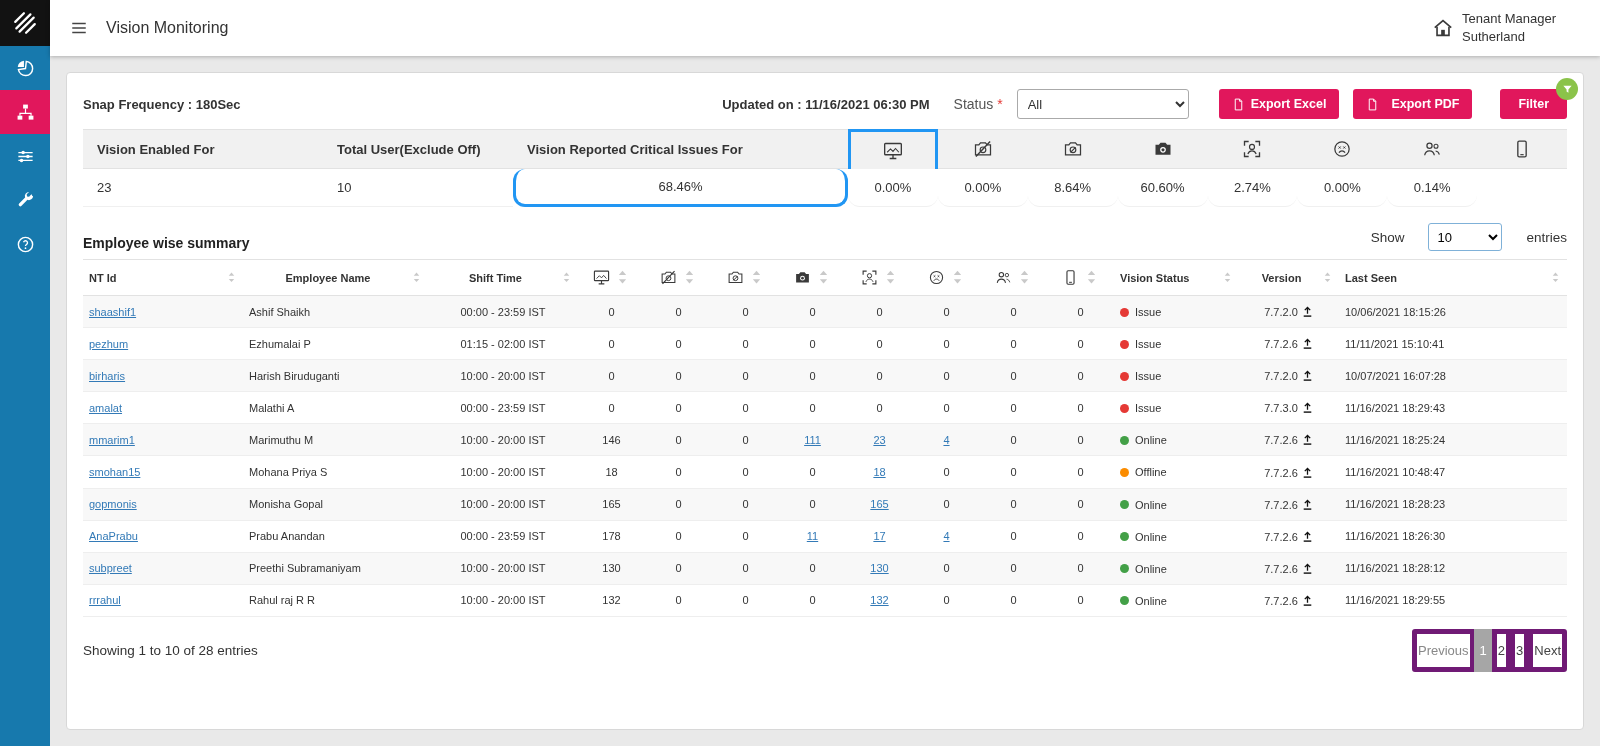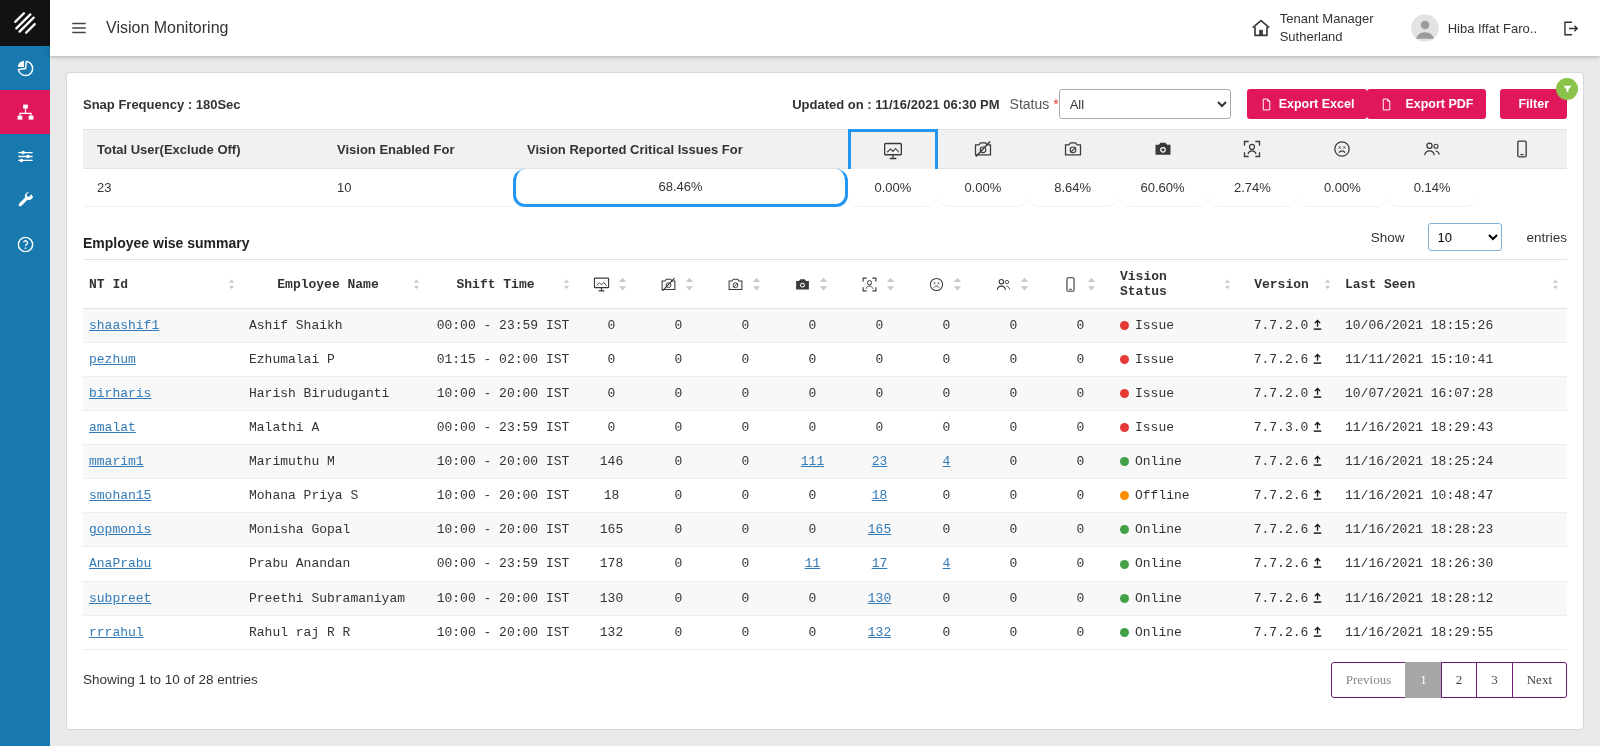--- a/index.html
+++ b/index.html
@@ -39,21 +39,21 @@
   .avatar{width:30px;height:30px;}
   .user-name{font-size:13px;color:#333;margin-right:14px;}
   .logout{background:none;border:none;cursor:pointer;color:#333;padding:2px;}
   .logout .icon{width:19px;height:19px;display:block;}
 
   
   .content{flex:1;padding:16px;overflow:hidden;}
   .card{background:#fff;border:1px solid #d8d8d8;border-radius:4px;height:100%;padding:14px 16px 10px;position:relative;}
 
   
-  .toolbar{display:flex;align-items:center;margin:2px 0 10px;}
+  .toolbar{display:flex;align-items:center;gap:14px;margin:2px 0 10px;}
   .snap-freq{font-weight:bold;font-size:13px;}
   .updated{font-weight:bold;font-size:13px;margin-left:auto;}
   .status-label{font-size:14px;color:#555;margin-left:10px;}
   .req{color:#e53935;}
   .status-select{width:172px;height:30px;border:1px solid #aaa;border-radius:3px;font-size:13px;color:#333;padding:0 6px;background:#fff;}
   .btn{border:none;border-radius:3px;background:var(--accent);color:#fff;font-size:12.5px;font-weight:bold;padding:8px 13px;cursor:pointer;display:inline-flex;align-items:center;gap:6px;font-family:inherit;}
   .btn .icon{width:13px;height:13px;}
   .btn-excel{margin-left:16px;}
   .btn-filter{position:relative;margin-left:14px;padding:8px 18px;}
   .filter-badge{position:absolute;top:-11px;right:-11px;width:22px;height:22px;border-radius:50%;background:#8bc34a;display:flex;align-items:center;justify-content:center;}
@@ -71,21 +71,21 @@
   .ts-v.num{padding-left:14px;}
   .ts-v.pct{justify-content:center;border-radius:12px;}
   .ts-h.hl{border:3px solid var(--hl);border-bottom-width:0;}
   .ts-v.hl{border:3px solid var(--hl);border-top-width:0;}
 
   
   .emp-head-row{display:flex;align-items:flex-end;justify-content:space-between;margin:16px 0 8px;}
   .show-entries{display:flex;align-items:center;gap:24px;font-size:13.5px;color:#333;}
   .show-select{width:74px;height:28px;border:1px solid #7fb1d8;border-radius:3px;font-size:13px;padding:0 4px;background:#fff;}
 
-  table.emp{width:100%;border-collapse:collapse;table-layout:fixed;font-size:13px;font-family:Liberation Mono, monospace;}
+  table.emp{width:100%;border-collapse:collapse;table-layout:fixed;font-size:11px;}
   table.emp th{border-top:1px solid #e2e2e2;border-bottom:1px solid #e2e2e2;padding:9px 6px;font-weight:bold;color:#333;cursor:pointer;}
   table.emp td{padding:9px 6px;border-bottom:1px solid #eee;color:#333;}
   table.emp tbody tr:nth-child(odd){background:#f8f8f8;}
   .th-flex{display:flex;align-items:center;gap:4px;}
   .th-flex .lbl{flex:1;}
   .al-left .lbl{text-align:left;}
   .al-center .lbl{text-align:center;}
   .th-icon{justify-content:center;}
   .th-icon .icon{width:17px;height:17px;color:#3a3a3a;}
   .sort{width:11px;height:13px;flex-shrink:0;}
@@ -94,21 +94,21 @@
   .dot{display:inline-block;width:9px;height:9px;border-radius:50%;margin-right:6px;vertical-align:middle;}
   .status-txt{vertical-align:middle;}
   td.version{text-align:center;white-space:nowrap;}
   .up-icon{display:inline-block;width:13px;height:13px;margin-left:3px;vertical-align:-2px;color:#111;cursor:pointer;}
   .up-icon svg{width:100%;height:100%;display:block;}
 
   
   .table-footer{display:flex;align-items:center;justify-content:space-between;margin-top:12px;}
   .showing{font-size:13.5px;color:#333;}
   .pager{display:flex;}
-  .page-btn{border:1px solid #701a75;background:#fff;color:#444;font-size:13px;padding:9px 14px;margin-left:-1px;cursor:pointer;font-family:Liberation Serif, serif;}
+  .page-btn{border:5px solid #701a75;background:#fff;color:#444;font-size:13px;padding:9px 1px;margin-left:-1px;cursor:pointer;font-family:Liberation Sans, sans-serif;}
   .page-btn:first-child{border-radius:3px 0 0 3px;margin-left:0;}
   .page-btn:last-child{border-radius:0 3px 3px 0;}
   .page-btn.disabled{color:#888;}
   .page-btn.active{background:#a6a6a6;color:#fff;border-color:#a6a6a6;}
 
   .icon{display:inline-flex;align-items:center;justify-content:center;}
   .icon svg{width:100%;height:100%;display:block;}
 </style>
 </head>
 <body>
@@ -195,38 +195,20 @@
                 <path d="M3 11.5L12 4l9 7.5" fill="none" stroke="currentColor" stroke-width="1.8"></path>
                 <path d="M5.5 10.5V20h13v-9.5" fill="none" stroke="currentColor" stroke-width="1.8"></path>
                 <rect x="10" y="14" width="4" height="6" fill="currentColor"></rect>
               </svg>
           </span>
           <div class="tenant-text">
             <div>Tenant Manager</div>
             <div>Sutherland</div>
           </div>
         </div>
-        <div class="userbox">
-          <span class="icon avatar">
-            <svg viewBox="0 0 24 24">
-                <circle cx="12" cy="12" r="11" fill="#e3e3e3"></circle>
-                <circle cx="12" cy="9.5" r="3.4" fill="#9b9b9b"></circle>
-                <path d="M4.8 20.5a7.6 7.6 0 0 1 14.4 0z" fill="#9b9b9b"></path>
-              </svg>
-          </span>
-          <span class="user-name">Hiba Iffat Faro..</span>
-          <button class="logout">
-            <span class="icon">
-              <svg viewBox="0 0 24 24">
-                  <path d="M14 4H5v16h9" fill="none" stroke="currentColor" stroke-width="1.8"></path>
-                  <path d="M10 12h10M17 8.5l3.5 3.5-3.5 3.5" fill="none" stroke="currentColor" stroke-width="1.8"></path>
-                </svg>
-            </span>
-          </button>
-        </div>
       </div>
     </header>
 
     <div class="content">
       <div class="card">
 
         <div class="toolbar">
           <span class="snap-freq">Snap Frequency : 180Sec</span>
           <span class="updated">Updated on : 11/16/2021 06:30 PM</span>
           <span class="status-label">
@@ -260,22 +242,22 @@
               <span class="icon">
                 <svg viewBox="0 0 24 24">
                     <path d="M3 4h18l-7 8v7l-4-2.5V12z" fill="currentColor"></path>
                   </svg>
               </span>
             </span>
           </button>
         </div>
 
         <div class="ts-grid" id="ts-head">
+            <div class="ts-cell ts-h ts-text">Vision Enabled For</div>
             <div class="ts-cell ts-h ts-text">Total User(Exclude Off)</div>
-            <div class="ts-cell ts-h ts-text">Vision Enabled For</div>
             <div class="ts-cell ts-h ts-text">Vision Reported Critical Issues For</div>
             <div class="ts-cell ts-h ts-icon hl">
               <span class="icon" style="height: 20px; width: 20px;">
                 <svg viewBox="0 0 24 24">
                   <rect x="2" y="3" width="20" height="13.5" rx="1" fill="none" stroke="currentColor" stroke-width="1.6"></rect>
                   <path d="M5 13.5l4-4 3 3 3-3.5 4 4.5" fill="none" stroke="currentColor" stroke-width="1.3"></path>
                   <path d="M12 16.5v4M8 21h8" fill="none" stroke="currentColor" stroke-width="1.6"></path>
                 </svg>
               </span>
             </div>

